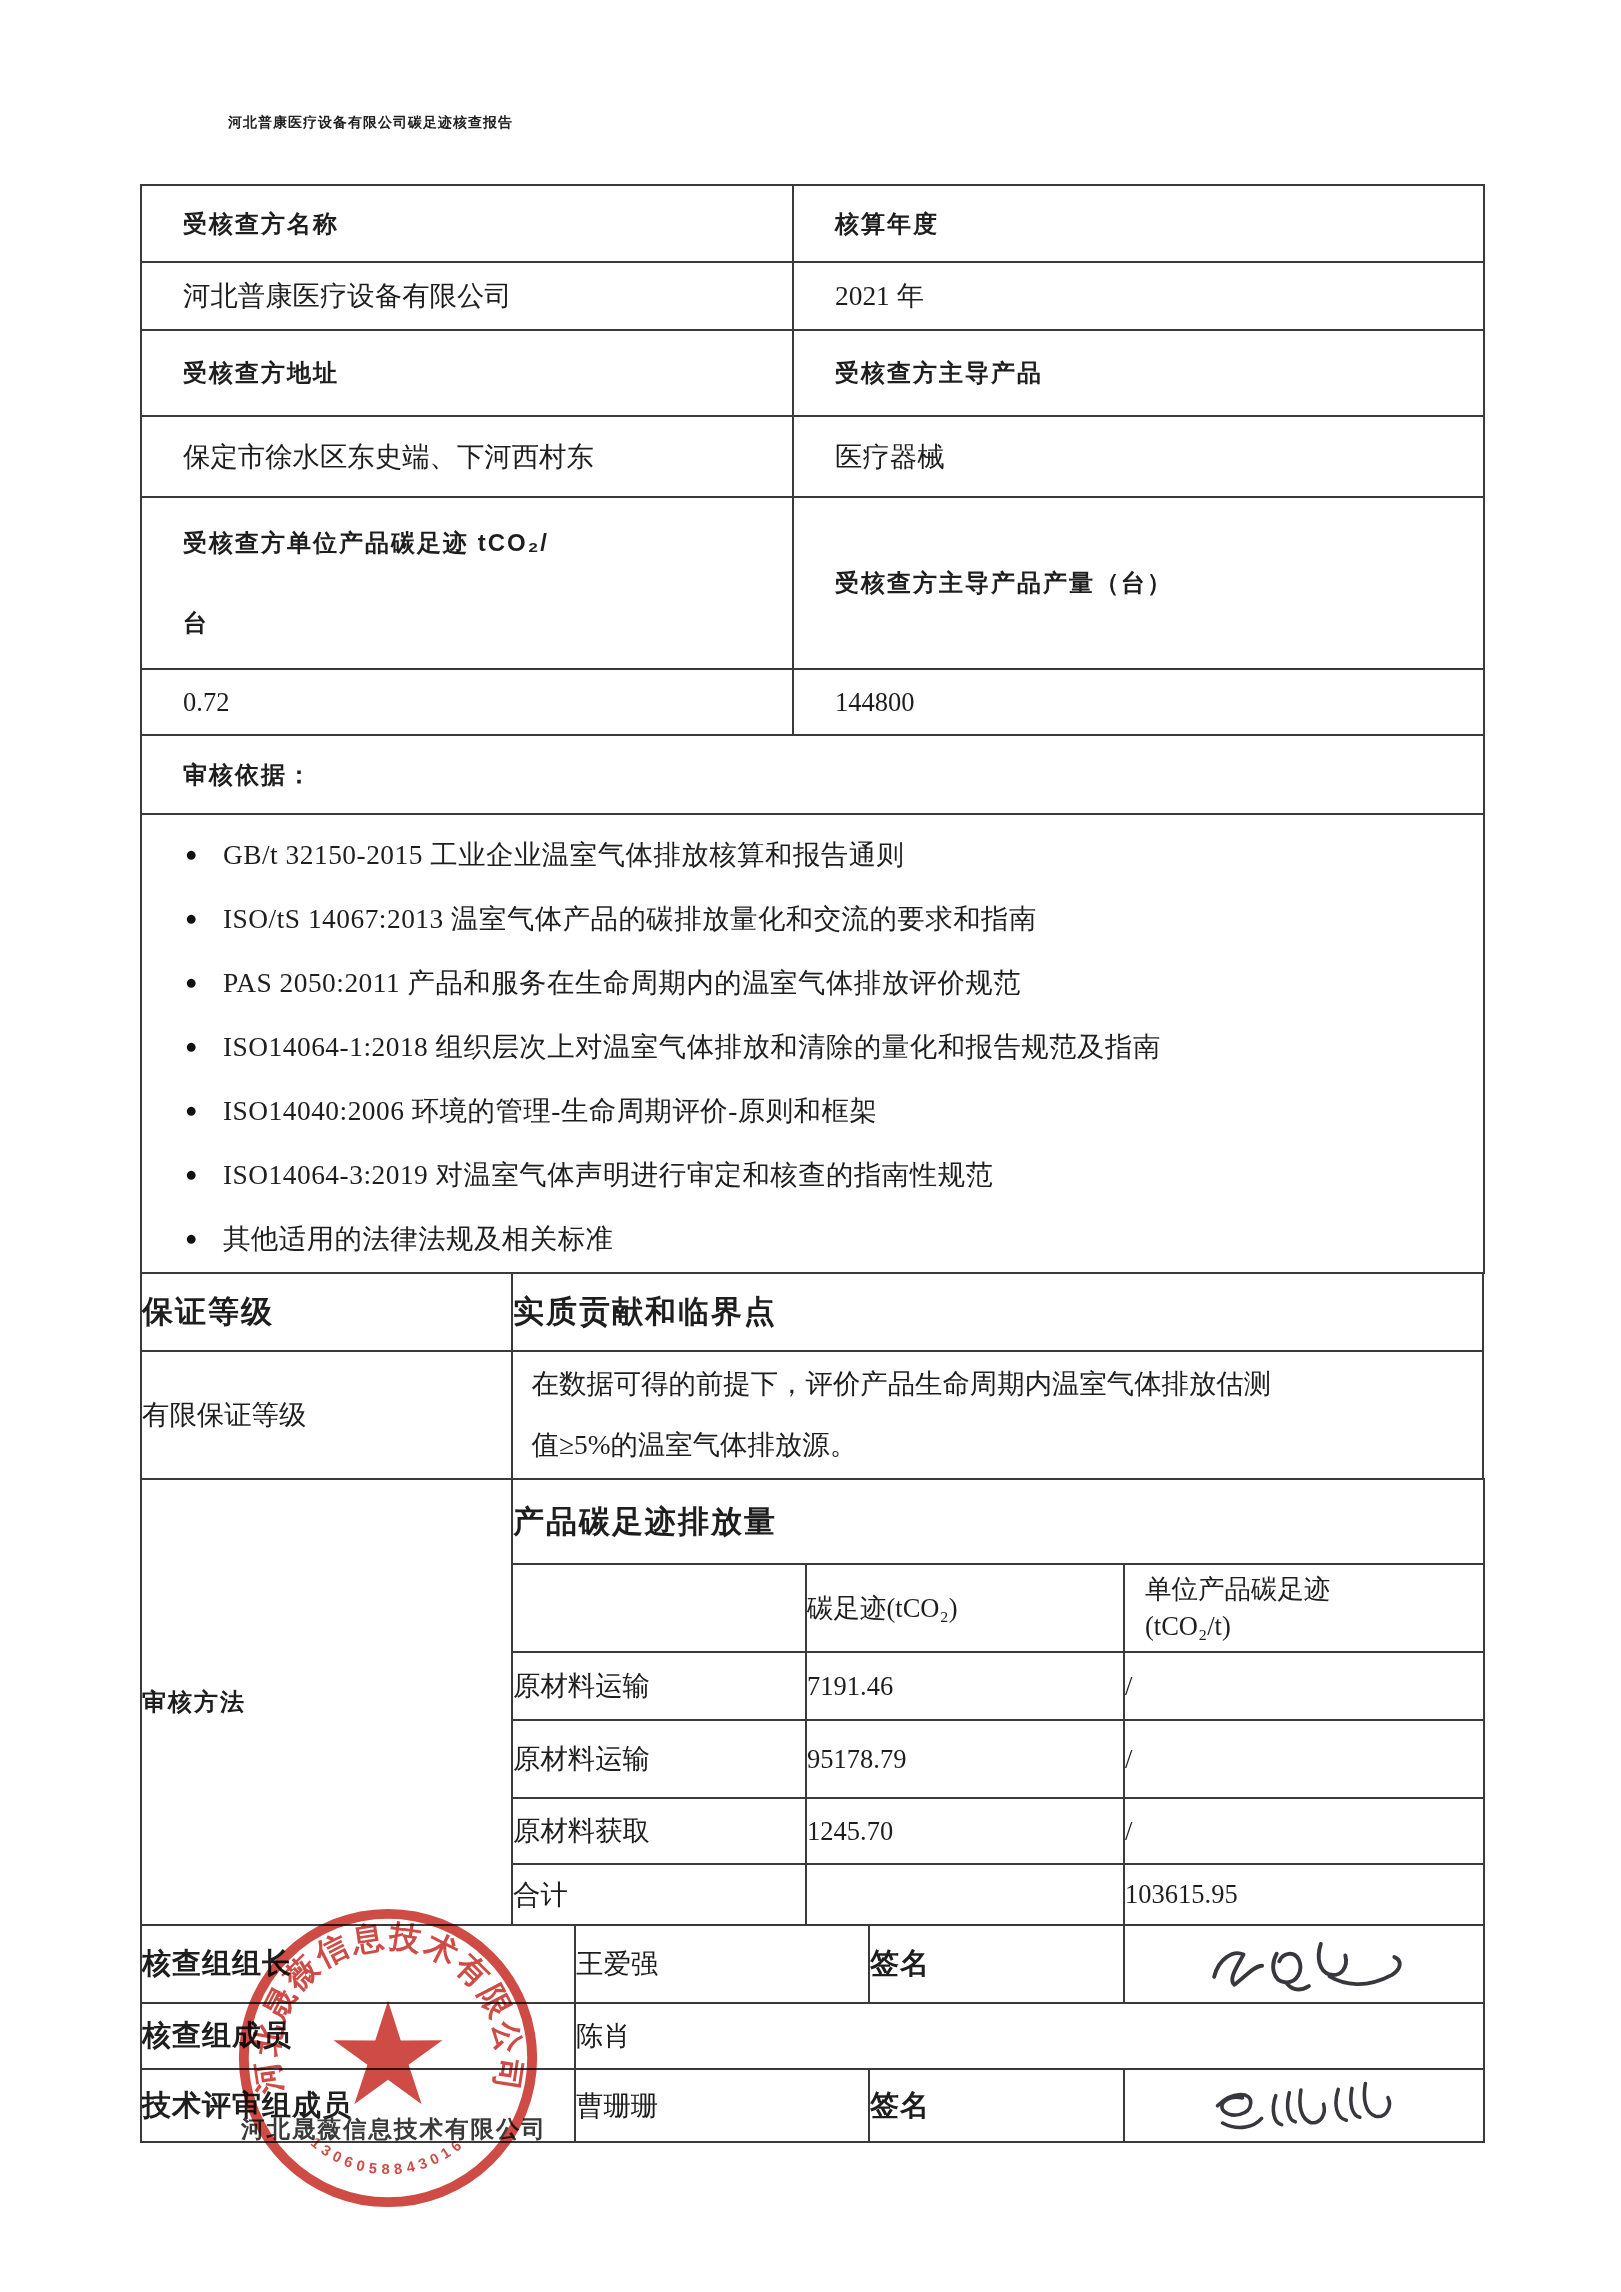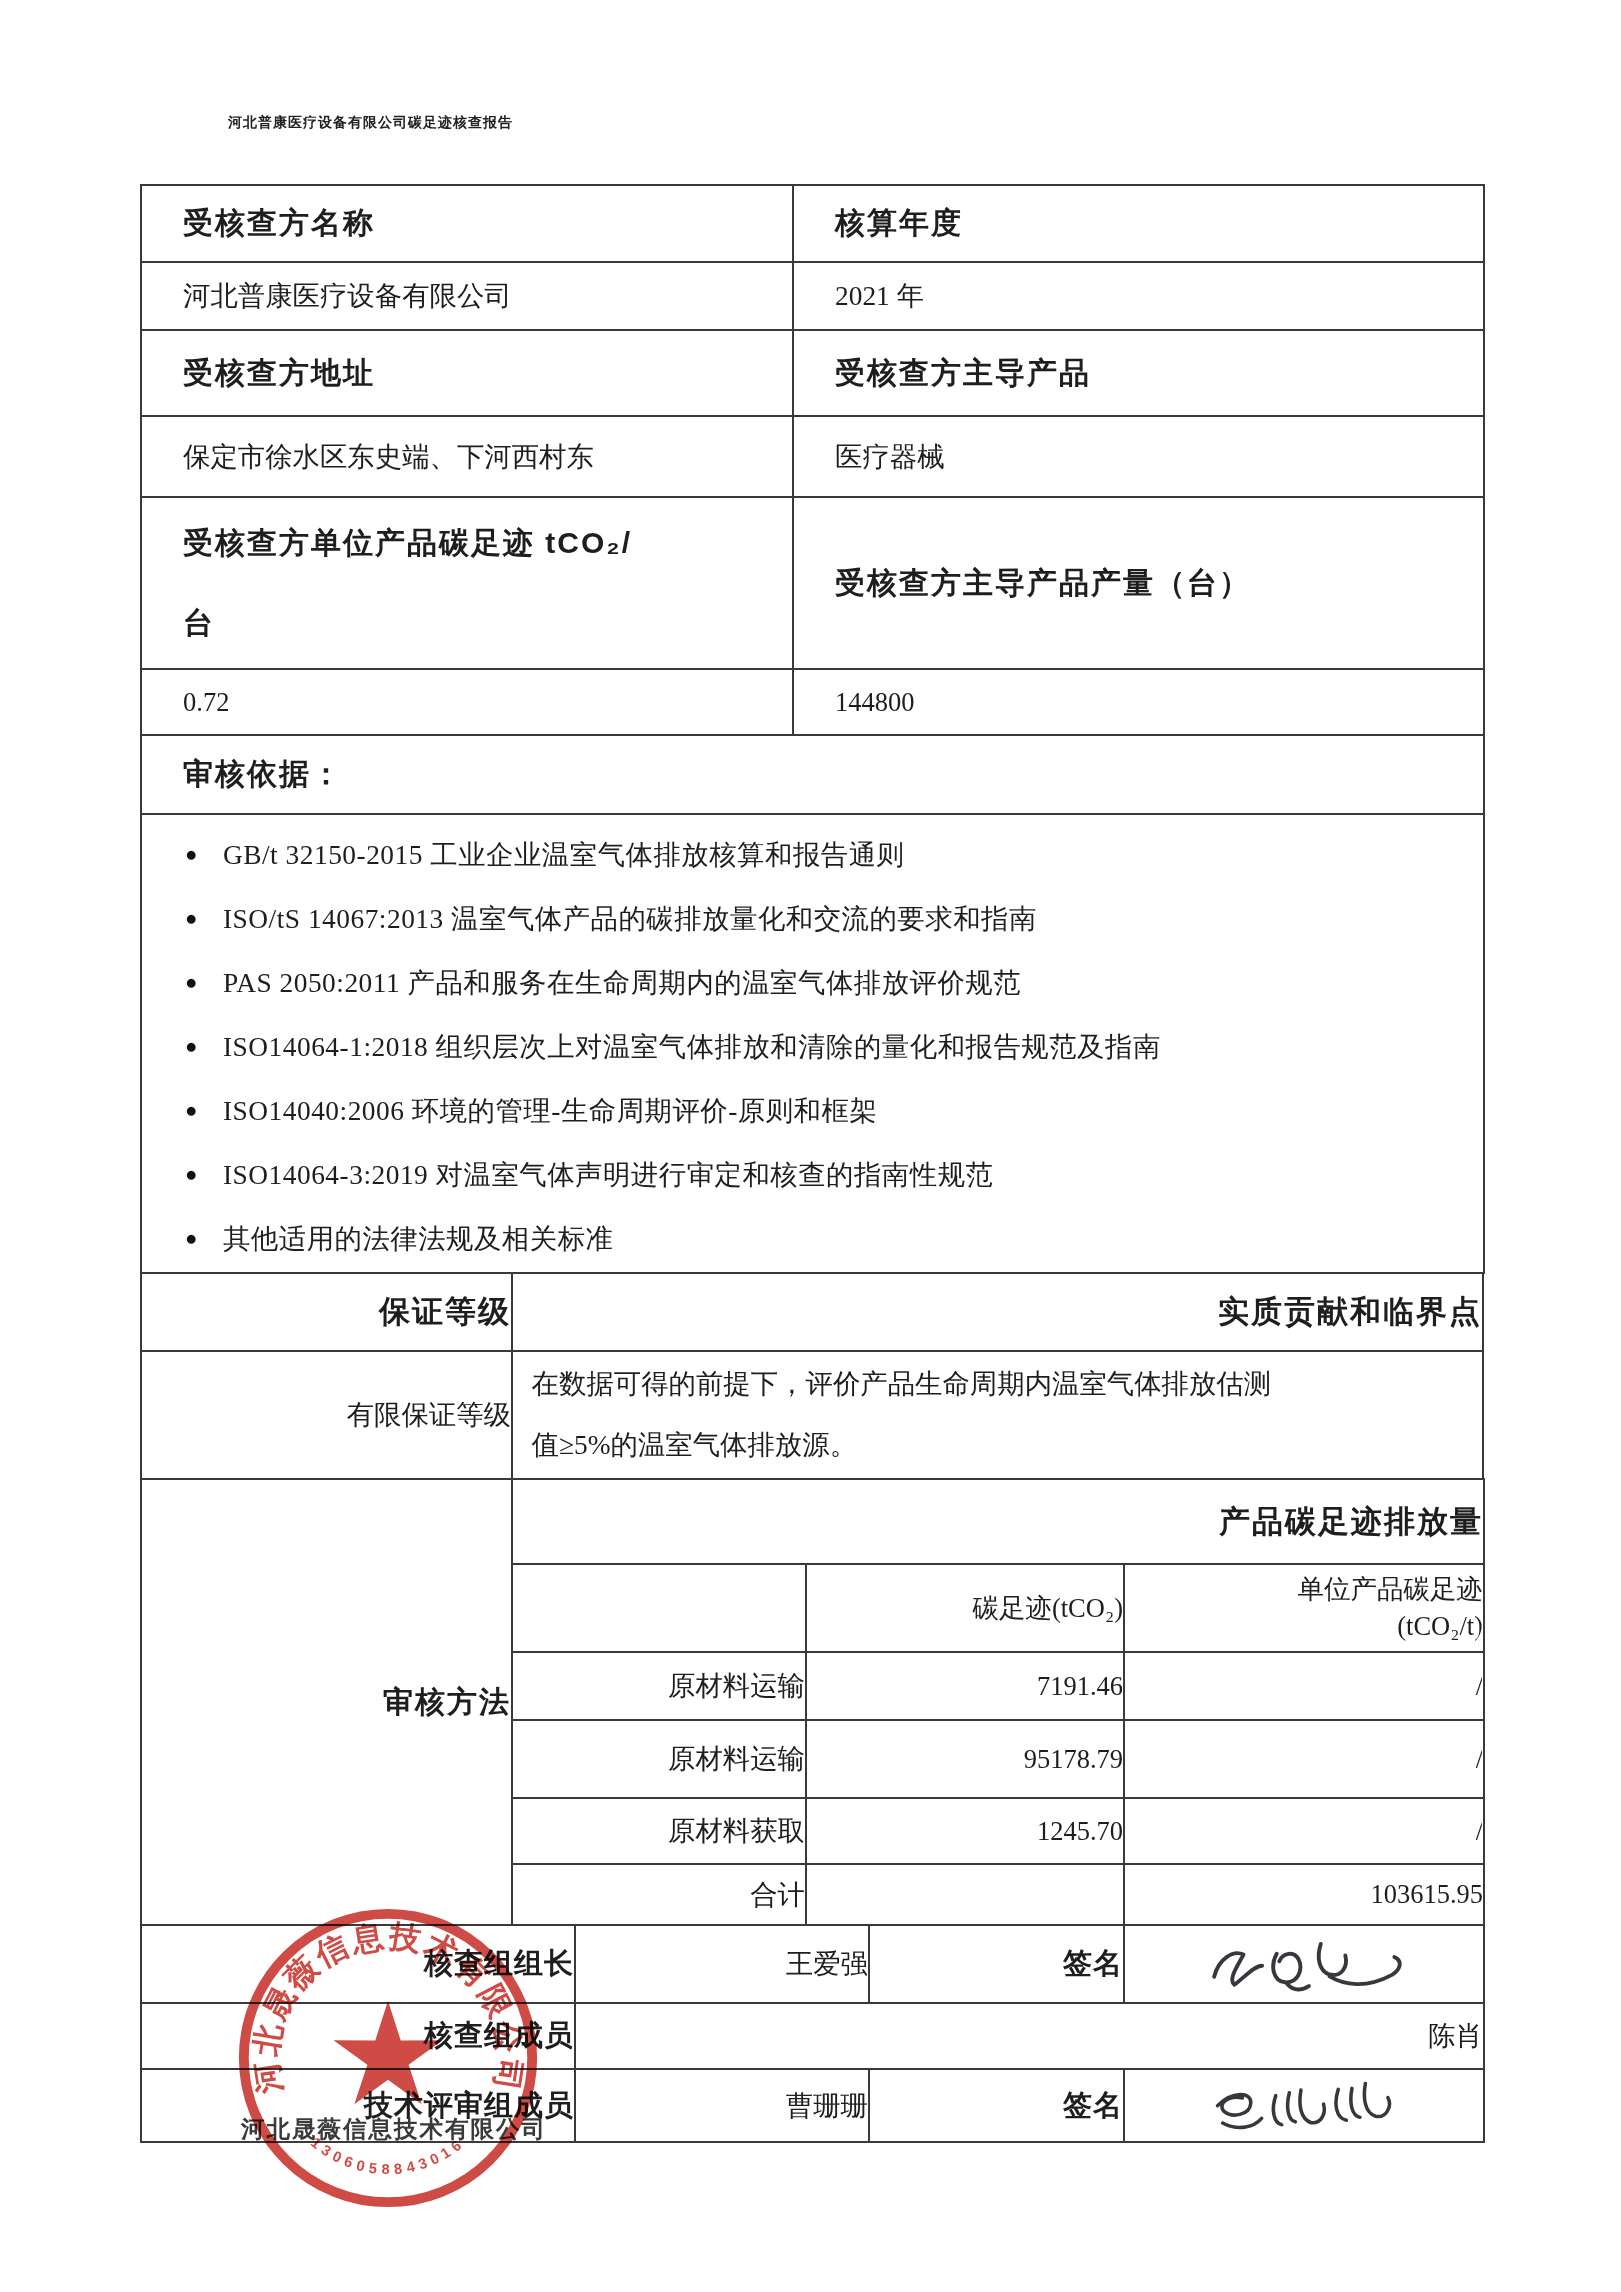--- a/index.html
+++ b/index.html
@@ -14,24 +14,24 @@
   }
   .doc{position:absolute;left:140px;top:184px;width:1343px;}
   table{border-collapse:collapse;table-layout:fixed;width:1343px;margin-top:-2px;}
   table.first{margin-top:0;}
   td{
     border:2.5px solid #3a3a3a;vertical-align:middle;font-size:27.4px;
     padding:0;overflow:hidden;
   }
   td.pl{padding-left:41px;}
   .heiti{font-family:"Liberation Sans","DejaVu Sans",sans-serif;font-weight:700;}
-  .b34{font-size:30px;letter-spacing:2px;}
+  .b34{font-size:24px;letter-spacing:2px;}
   .b32{font-size:31px;letter-spacing:2px;}
   .b30{font-size:29px;letter-spacing:1px;}
-  .ctr{text-align:right;border-radius:28px;}
+  .ctr{text-align:left;}
   .v28{font-size:27.4px;}
   .v27{font-size:26.5px;}
   
   .hA1{height:77px}.hA2{height:68px}.hA3{height:86px}.hA4{height:81px}
   .hA5{height:172px}.hA6{height:66px}
   .hB1{height:79px}.hB2{height:459px}
   .hC1{height:78px}.hC2{height:128px}
   .hD1{height:85px}.hD2{height:88px}.hD3{height:68px}.hD4{height:78px}
   .hD5{height:66px}.hD6{height:61px}
   .hE1{height:65px}.hE2{height:66px}.hE3{height:62px}

